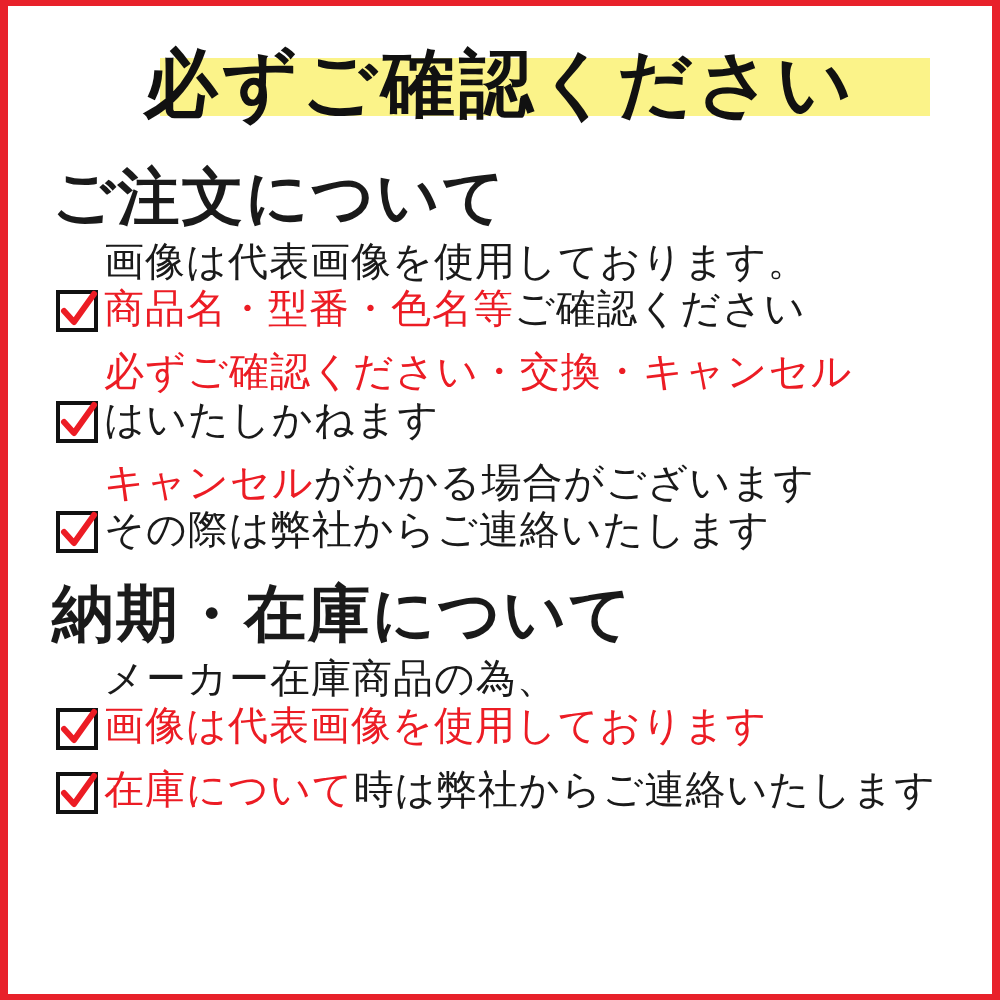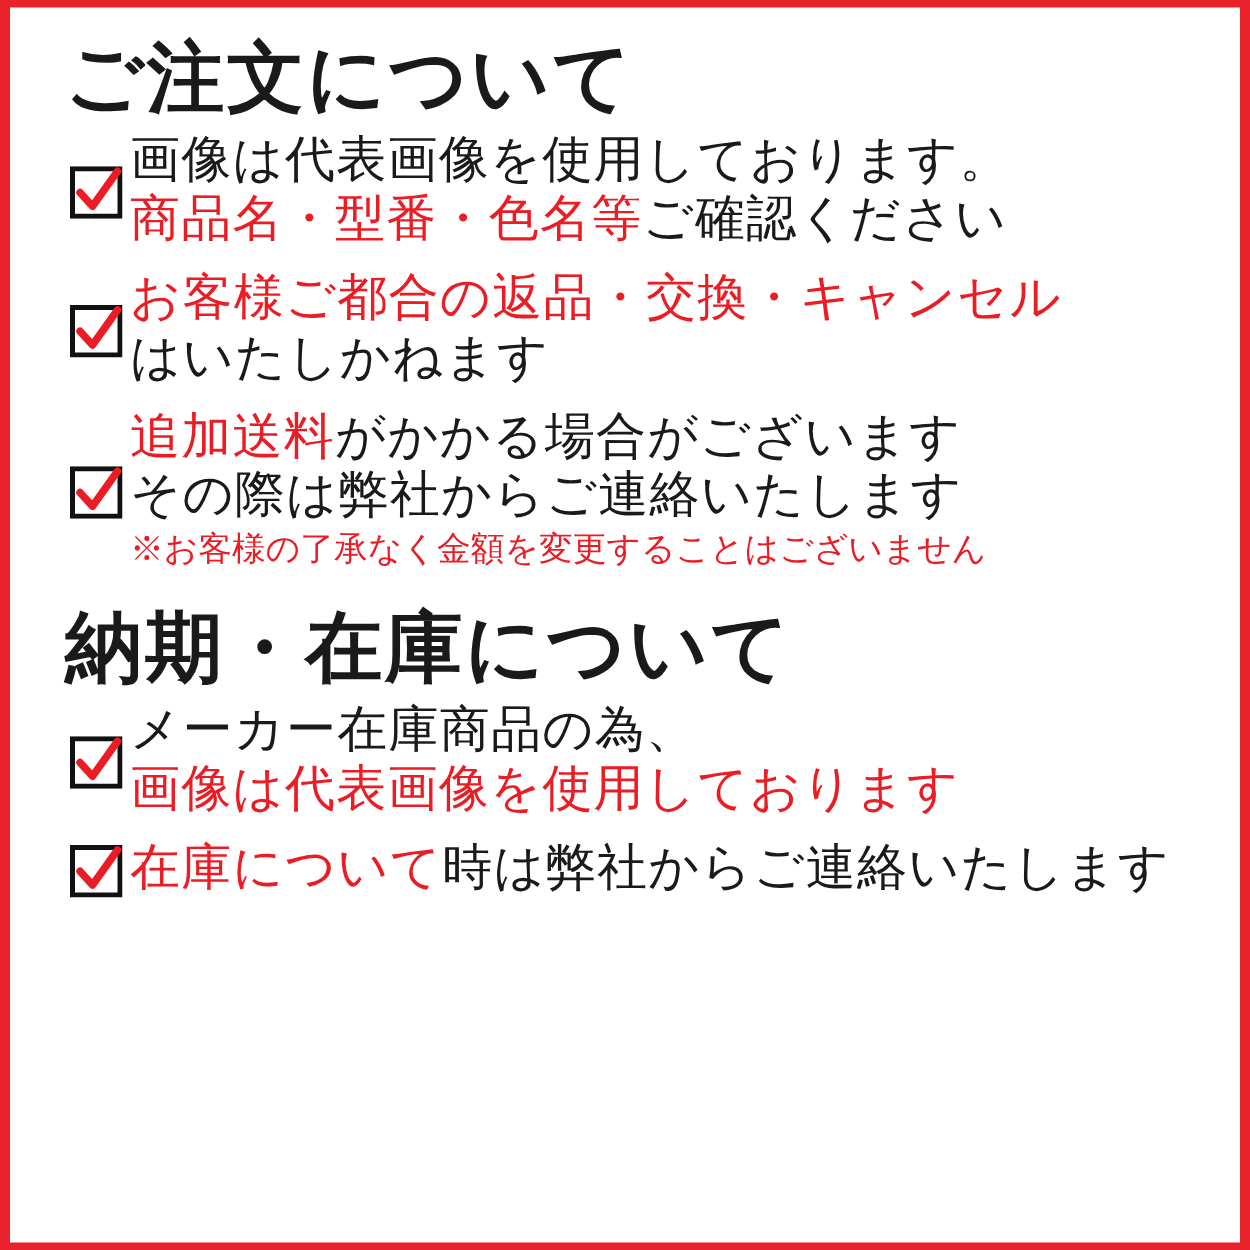--- a/index.html
+++ b/index.html
@@ -63,21 +63,21 @@
     letter-spacing: 2px;
     margin: 26px 0 10px 10px;
   }
   .section-head.second {
     margin-top: 30px;
   }
 
   
   .item {
     display: flex;
-    align-items: center;
+    align-items: flex-end;
     margin: 0 0 16px 14px;
   }
   .check-icon {
     flex: 0 0 auto;
     width: 42px;
     height: 42px;
     margin-top: 6px;
     margin-right: 6px;
     position: relative;
   }
@@ -104,20 +104,24 @@
     margin-top: 2px;
   }
   .tight { margin-bottom: 14px; }
 </style>
 </head>
 <body>
 
 <div id="page">
   <div id="inner">
 
+    <div class="title-wrap">
+      <div class="title-band"></div>
+      <div class="title-text">必ずご確認ください</div>
+    </div>
 
     <div class="section-head">ご注文について</div>
 
     <div class="item">
       <div class="check-icon">
         <svg width="42" height="42" viewBox="0 0 42 42" aria-hidden="true">
           <rect x="2" y="2" width="38" height="38" fill="#ffffff" stroke="#111111" stroke-width="4"></rect>
           <path d="M8 21 L18 32 L38 4" fill="none" stroke="#ec1c24" stroke-width="6" stroke-linecap="round" stroke-linejoin="round"></path>
         </svg>
       </div>
@@ -128,36 +132,35 @@
     </div>
 
     <div class="item">
       <div class="check-icon">
         <svg width="42" height="42" viewBox="0 0 42 42" aria-hidden="true">
           <rect x="2" y="2" width="38" height="38" fill="#ffffff" stroke="#111111" stroke-width="4"></rect>
           <path d="M8 21 L18 32 L38 4" fill="none" stroke="#ec1c24" stroke-width="6" stroke-linecap="round" stroke-linejoin="round"></path>
         </svg>
       </div>
       <div class="item-lines">
-        <div class="line red">お客様ご都合の返品・交換・キャンセル</div>
+        <div class="line red">必ずご確認ください・交換・キャンセル</div>
         <div class="line">はいたしかねます</div>
       </div>
     </div>
 
     <div class="item tight">
       <div class="check-icon">
         <svg width="42" height="42" viewBox="0 0 42 42" aria-hidden="true">
           <rect x="2" y="2" width="38" height="38" fill="#ffffff" stroke="#111111" stroke-width="4"></rect>
           <path d="M8 21 L18 32 L38 4" fill="none" stroke="#ec1c24" stroke-width="6" stroke-linecap="round" stroke-linejoin="round"></path>
         </svg>
       </div>
       <div class="item-lines">
-        <div class="line"><span class="red">追加送料</span><span>がかかる場合がございます</span></div>
+        <div class="line"><span class="red">キャンセル</span><span>がかかる場合がございます</span></div>
         <div class="line">その際は弊社からご連絡いたします</div>
-        <div class="note">※お客様の了承なく金額を変更することはございません</div>
       </div>
     </div>
 
     <div class="section-head second">納期・在庫について</div>
 
     <div class="item">
       <div class="check-icon">
         <svg width="42" height="42" viewBox="0 0 42 42" aria-hidden="true">
           <rect x="2" y="2" width="38" height="38" fill="#ffffff" stroke="#111111" stroke-width="4"></rect>
           <path d="M8 21 L18 32 L38 4" fill="none" stroke="#ec1c24" stroke-width="6" stroke-linecap="round" stroke-linejoin="round"></path>

